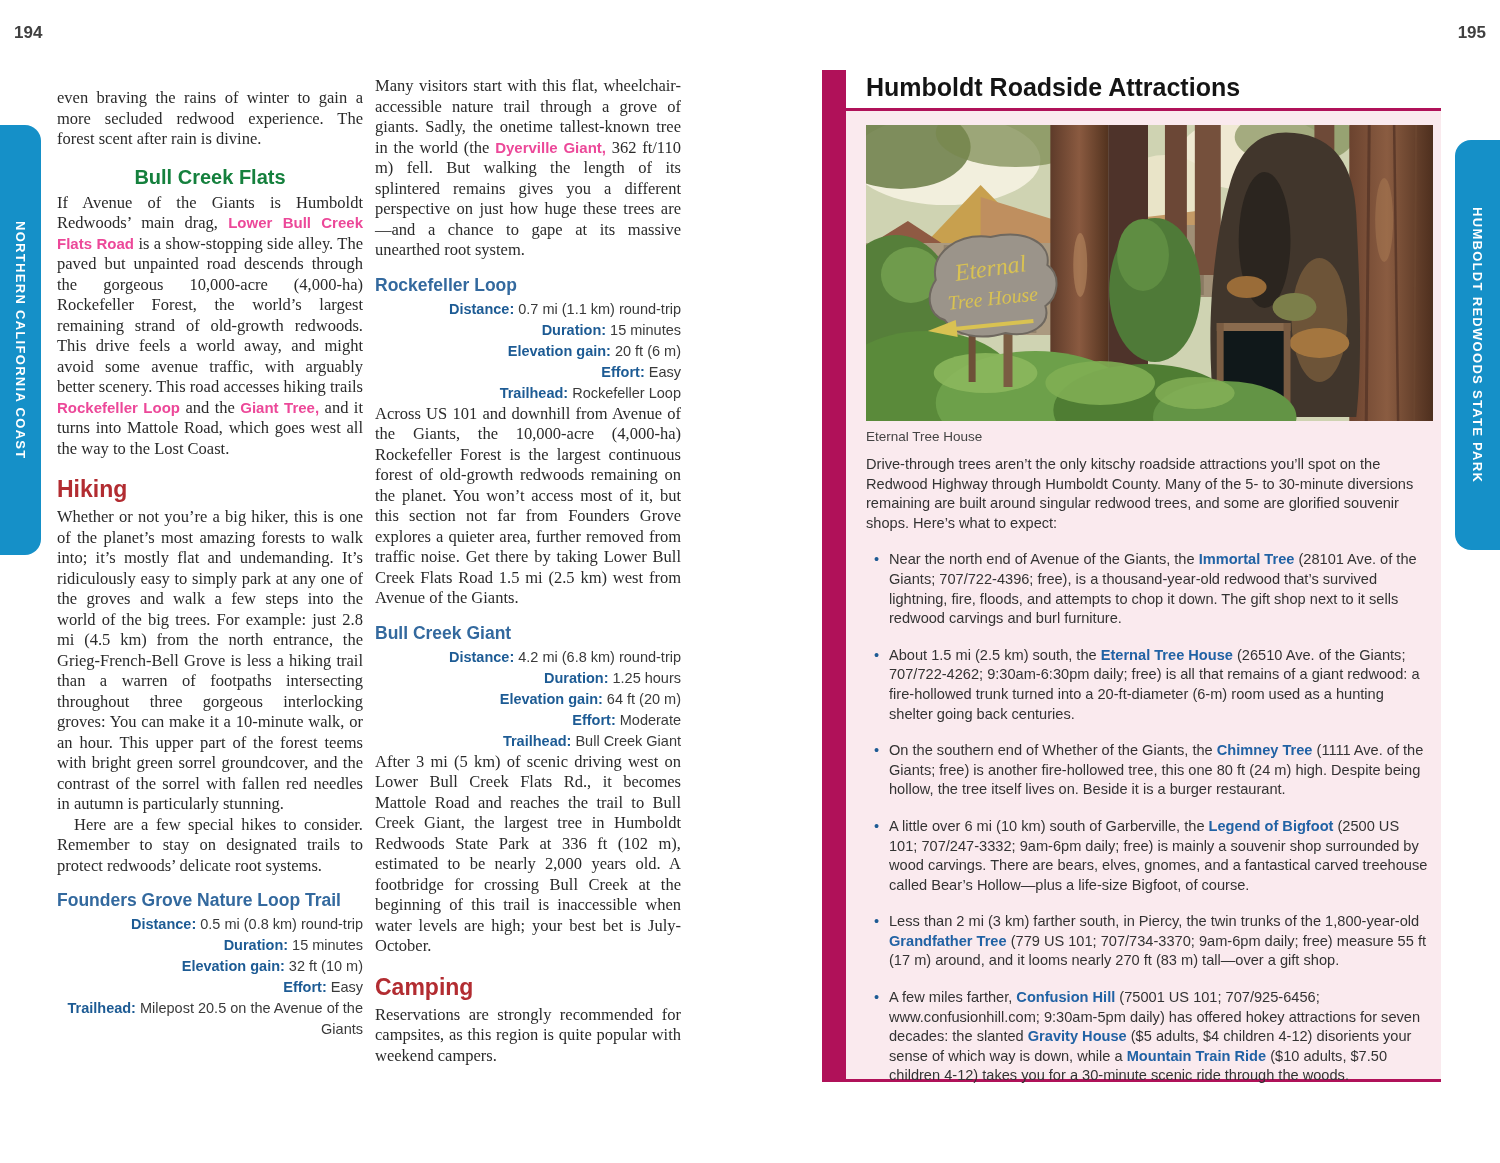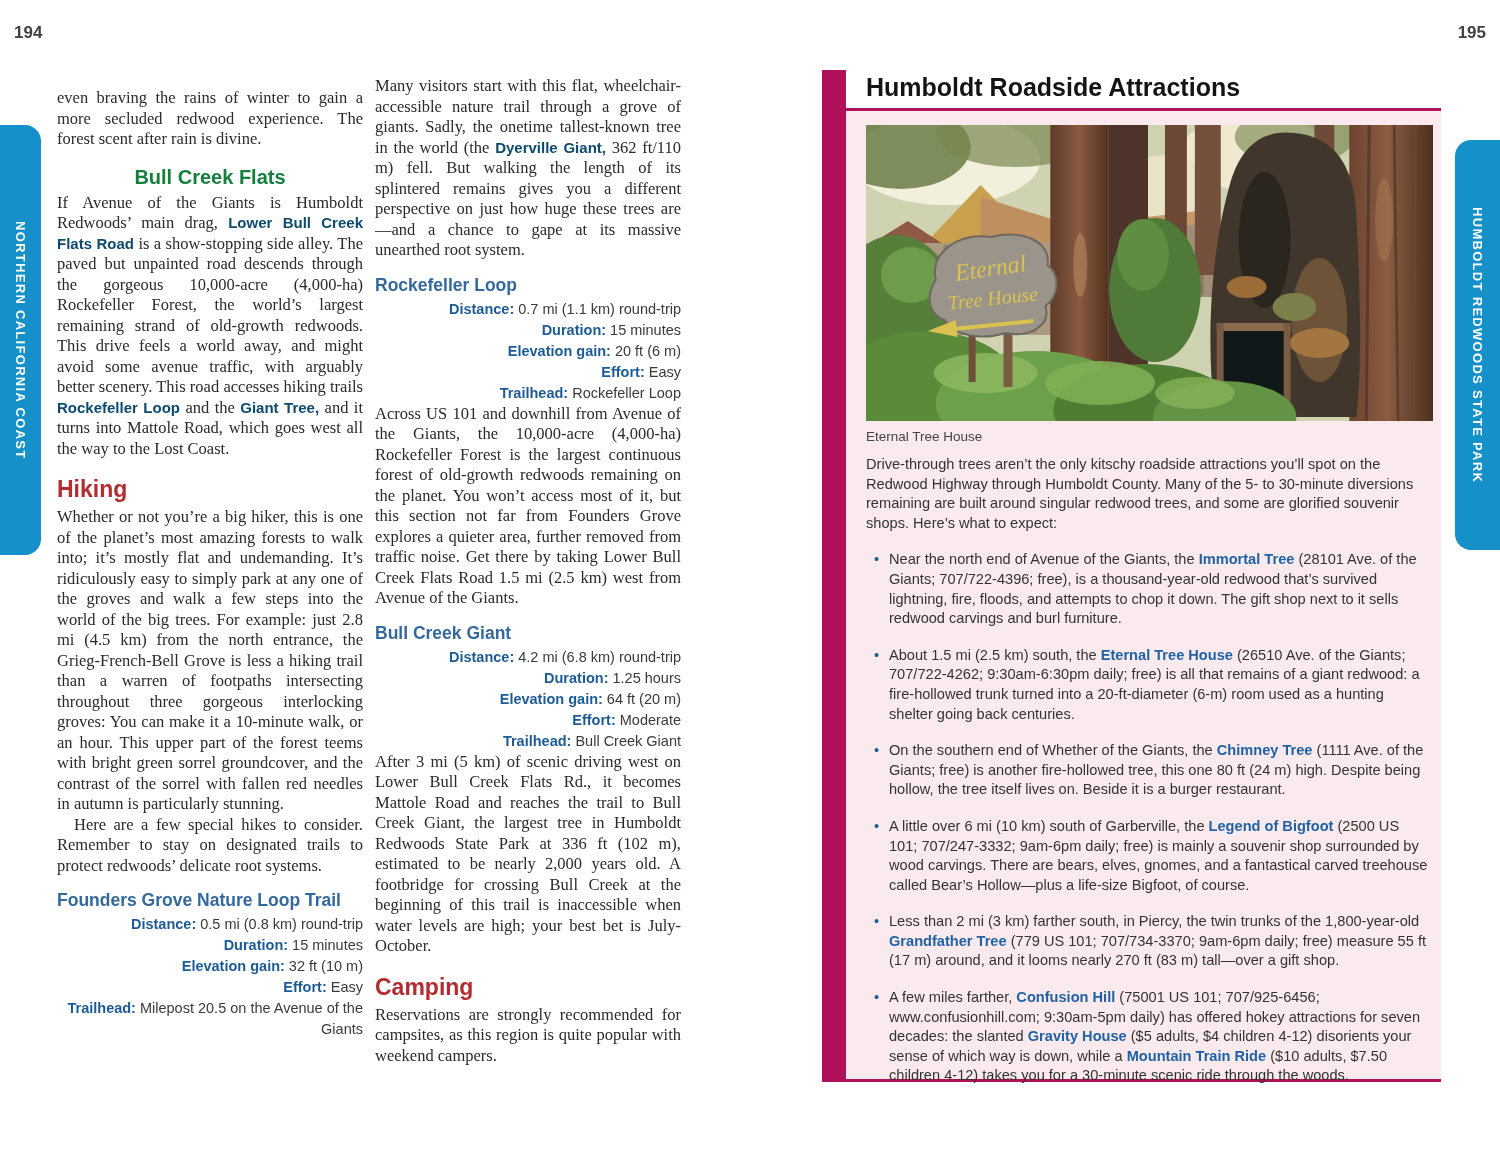--- a/index.html
+++ b/index.html
@@ -17,21 +17,21 @@
              font:700 13px/1 "Liberation Sans",sans-serif;color:#ffffff;letter-spacing:1.3px;}
   #tab-left{left:0;top:125px;width:41px;height:430px;border-radius:0 16px 16px 0;}
   #tab-right{right:0;top:140px;width:45px;height:410px;border-radius:16px 0 0 16px;}
 
   
   .col{position:absolute;top:76px;width:306px;font-size:16.5px;line-height:20.5px;text-align:justify;}
   #col1{left:57px;margin-top:12px;}
   #col2{left:375px;}
   .para{margin:0 0 0 0;}
   .indent{text-indent:17px;}
-  .kw{font-family:"Liberation Sans",sans-serif;font-weight:700;color:#0c4a6e;font-size:15px;}
+  .kw{font-family:"Liberation Sans",sans-serif;font-weight:700;color:#ec4899;font-size:15px;}
   .sub-h{font:700 20px/1.15 "Liberation Sans",sans-serif;color:#15803d;margin:16px 0 4px 0;text-align:center;}
   .sec-h{font:700 23px/1.1 "Liberation Sans",sans-serif;color:#b22c31;margin:18px 0 5px 0;text-align:left;}
   .trail-h{font:700 17.5px/1.2 "Liberation Sans",sans-serif;color:#33699e;margin:14px 0 3px 0;text-align:left;}
   .drow{font:400 14.5px/21px "Liberation Sans",sans-serif;color:#3a3a3a;text-align:right;}
   .dlabel{font-weight:700;color:#1d5b94;margin-right:4px;}
 
   
   #side-bar-accent{position:absolute;left:822px;top:70px;width:24px;height:1012px;background:#b01159;}
   #side-title{position:absolute;left:866px;top:72px;font:700 25px/1.2 "Liberation Sans",sans-serif;color:#141414;}
   #side-rule{position:absolute;left:846px;top:108px;width:595px;height:3px;background:#b01159;}

